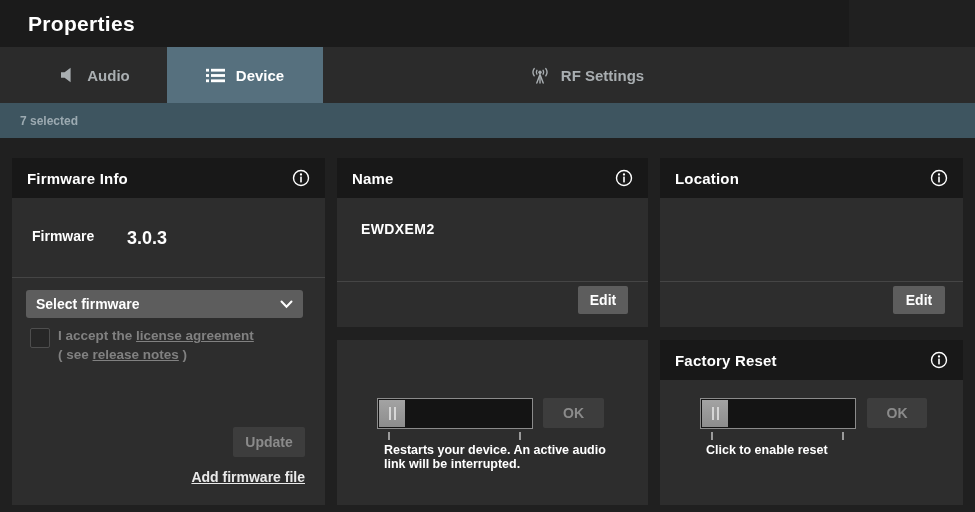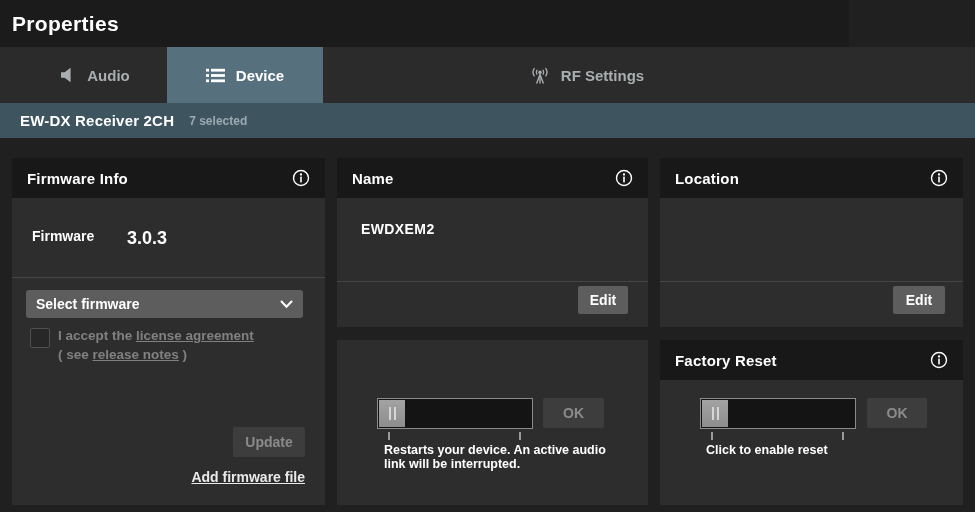--- a/index.html
+++ b/index.html
@@ -6,21 +6,21 @@
   body {
     width:975px; height:512px; position:relative; overflow:hidden;
     background:#202020;
     font-family:"Liberation Sans", sans-serif;
     -webkit-font-smoothing:antialiased;
   }
   
   .titlebar {
     position:absolute; left:0; top:0; width:849px; height:47px;
     background:#1b1b1b; display:flex; align-items:center;
-    padding-left:12px; box-sizing:border-box;
+    padding-left:28px; box-sizing:border-box;
   }
   .titlebar .title { color:#ffffff; font-size:21px; font-weight:bold; letter-spacing:.3px; }
 
   
   .tabbar {
     position:absolute; left:0; top:47px; width:975px; height:56px;
     background:#2b2b2b;
   }
   .tab {
     position:absolute; top:0; height:56px;
@@ -156,21 +156,20 @@
           <path d="M10.4 8.5 L13.2 16"></path>
         </g>
         <circle cx="10" cy="5.2" r="1.7" fill="#a9aeb1"></circle>
       </svg>
     </span>
     <span>RF Settings</span>
   </div>
 </div>
 
 <div class="subheader">
-  <span class="devtype">EW-DX Receiver 2CH</span>
   <span class="selcount">7 selected</span>
 </div>
 
 <div class="panel" style="left:12px;top:158px;width:313px;height:347px;">
   <div class="panel-header">
     <span class="panel-title">Firmware Info</span>
     <span class="info-icon">
       <svg width="18" height="18" viewBox="0 0 18 18">
           <circle cx="9" cy="9" r="7.5" fill="none" stroke="#ffffff" stroke-width="1.4"></circle>
           <circle cx="9" cy="5.5" r="1.15" fill="#ffffff"></circle>

